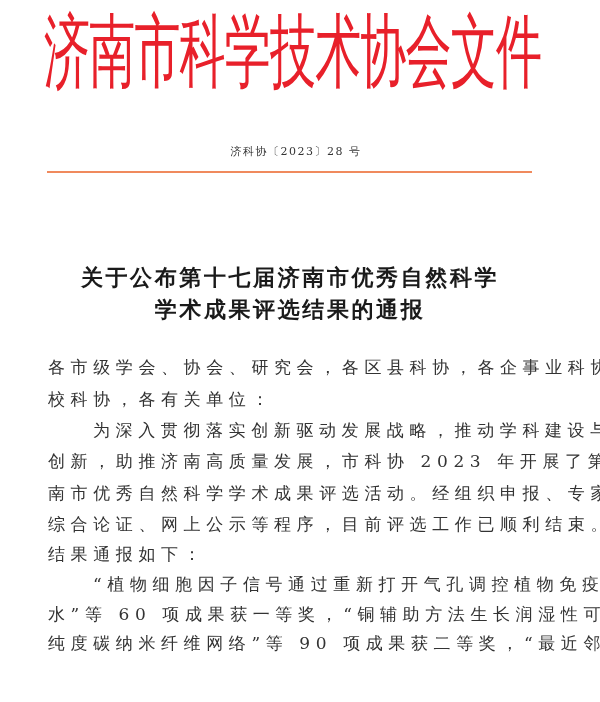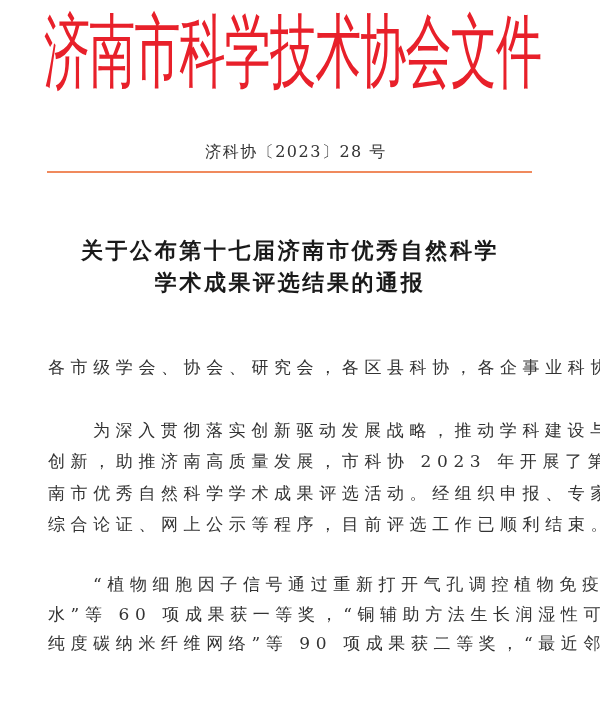--- a/index.html
+++ b/index.html
@@ -40,45 +40,46 @@
     transform: scaleY(1.75);
     transform-origin: center center;
   }
   .docno {
     position: absolute;
     left: 0;
     top: 140px;
     width: 592px;
     text-align: center;
     font-family: "DejaVu Serif", "Liberation Serif", serif;
-    font-size: 16px;
+    font-size: 11px;
     letter-spacing: 1.5px;
     color: #333333;
     line-height: 24px;
   }
   .redline {
     position: absolute;
     left: 47px;
     top: 171px;
     width: 485px;
     height: 2px;
     background: #f08a5d;
   }
   .title {
     position: absolute;
     left: 0;
     width: 580px;
     text-align: center;
-    font-family: Liberation Sans, sans-serif;
+    font-family: Liberation Mono, monospace;
     font-weight: bold;
     font-size: 22px;
     letter-spacing: 2.6px;
     color: #1a1a1a;
     line-height: 30px;
     white-space: nowrap;
+    margin-top: 29px;
   }
   .title.l1 { top: 236px; }
   .title.l2 { top: 268px; }
   .body-line {
     position: absolute;
     left: 48px;
     width: 490px;
     font-family: "DejaVu Serif", "Liberation Serif", serif;
     font-size: 17px;
     letter-spacing: 5.6px;
@@ -108,21 +109,23 @@
   </div>
 
   <div class="docno">济科协〔2023〕28 号</div>
 
   <div class="redline"></div>
 
   <div class="title l1">关于公布第十七届济南市优秀自然科学</div>
   <div class="title l2">学术成果评选结果的通报</div>
 
   <div class="body-line" style="top:355px;">各市级学会、协会、研究会，各区县科协，各企事业科协、高</div>
+  <div class="body-line" style="top:387px;">校科协，各有关单位：</div>
   <div class="body-line indent" style="top:418px;">为深入贯彻落实创新驱动发展战略，推动学科建设与学术</div>
   <div class="body-line" style="top:449px;">创新，助推济南高质量发展，市科协 2023 年开展了第十七届济</div>
   <div class="body-line" style="top:481px;">南市优秀自然科学学术成果评选活动。经组织申报、专家评审、</div>
   <div class="body-line" style="top:512px;">综合论证、网上公示等程序，目前评选工作已顺利结束。现将</div>
+  <div class="body-line" style="top:542px;">结果通报如下：</div>
   <div class="body-line indent" style="top:572px;">“植物细胞因子信号通过重新打开气孔调控植物免疫和失</div>
   <div class="body-line" style="top:602px;">水”等 60 项成果获一等奖，“铜辅助方法生长润湿性可调的高</div>
   <div class="body-line" style="top:631px;">纯度碳纳米纤维网络”等 90 项成果获二等奖，“最近邻弱交换</div>
 
 </div>
 
 </body></html>

